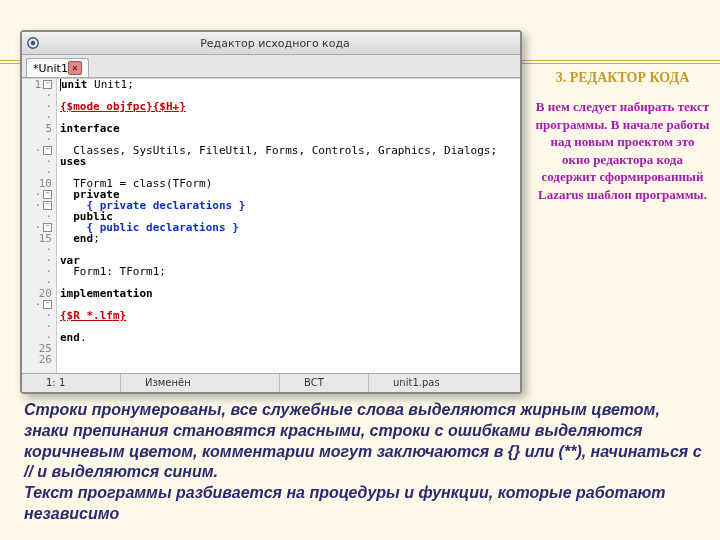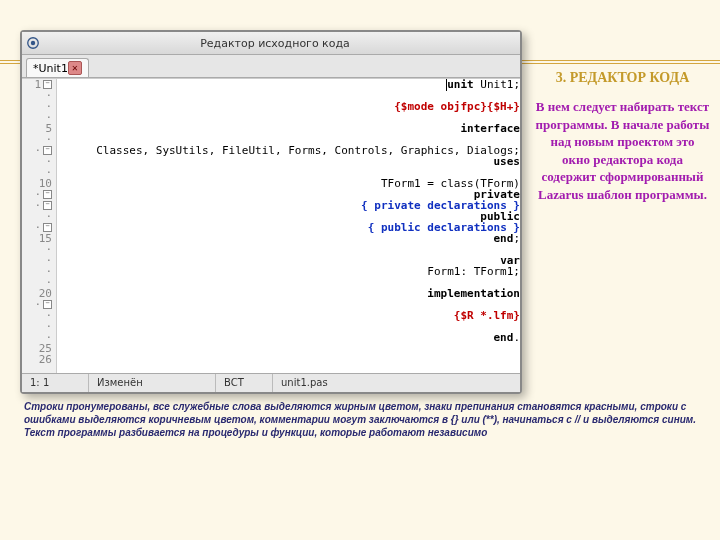--- a/index.html
+++ b/index.html
@@ -110,45 +110,44 @@
     width: 7px; height: 7px;
     border: 1px solid #888;
     font-size: 7px;
     line-height: 5px;
     text-align: center;
     color: #666;
     background: #fff;
   }
   .code-lines {
     flex: 1;
-    padding-left: 19px;
-    text-align: right;
+    padding-left: 3px;
   }
   .code-line {
     height: 11px;
     line-height: 11px;
     white-space: pre;
     color: #000;
   }
   .kw { font-weight: bold; }
-  .dir { color: #c00000; font-weight: bold; }
+  .dir { color: #c00000; font-weight: bold; text-decoration: underline; }
   .cmt { color: #1030c0; font-weight: bold; margin-top: 33px; }
   .cursor { border-left: 1px solid #000; }
 
   .statusbar {
     height: 18px;
     background: #e8e8e8;
     border-top: 1px solid #aaa;
     display: flex;
     font-size: 10px;
     color: #333;
   }
   .status-cell {
     border-right: 1px solid #bbb;
-    padding: 2px 8px;
+    padding: 2px 24px;
     line-height: 14px;
   }
 
   .right-text {
     position: absolute;
     top: 70px;
     left: 535px;
     width: 175px;
     text-align: center;
     font-family: Georgia, serif;
@@ -165,21 +164,21 @@
     font-weight: bold;
     line-height: 1.35;
   }
 
   .bottom-text {
     position: absolute;
     top: 400px;
     left: 24px;
     width: 680px;
     font-family: Arial, sans-serif;
-    font-size: 10px;
+    font-size: 16px;
     font-style: italic;
     font-weight: bold;
     color: #2a2a70;
     line-height: 1.3;
   }
 </style>
 </head>
 <body>
 
 <div class="hr-pair">

